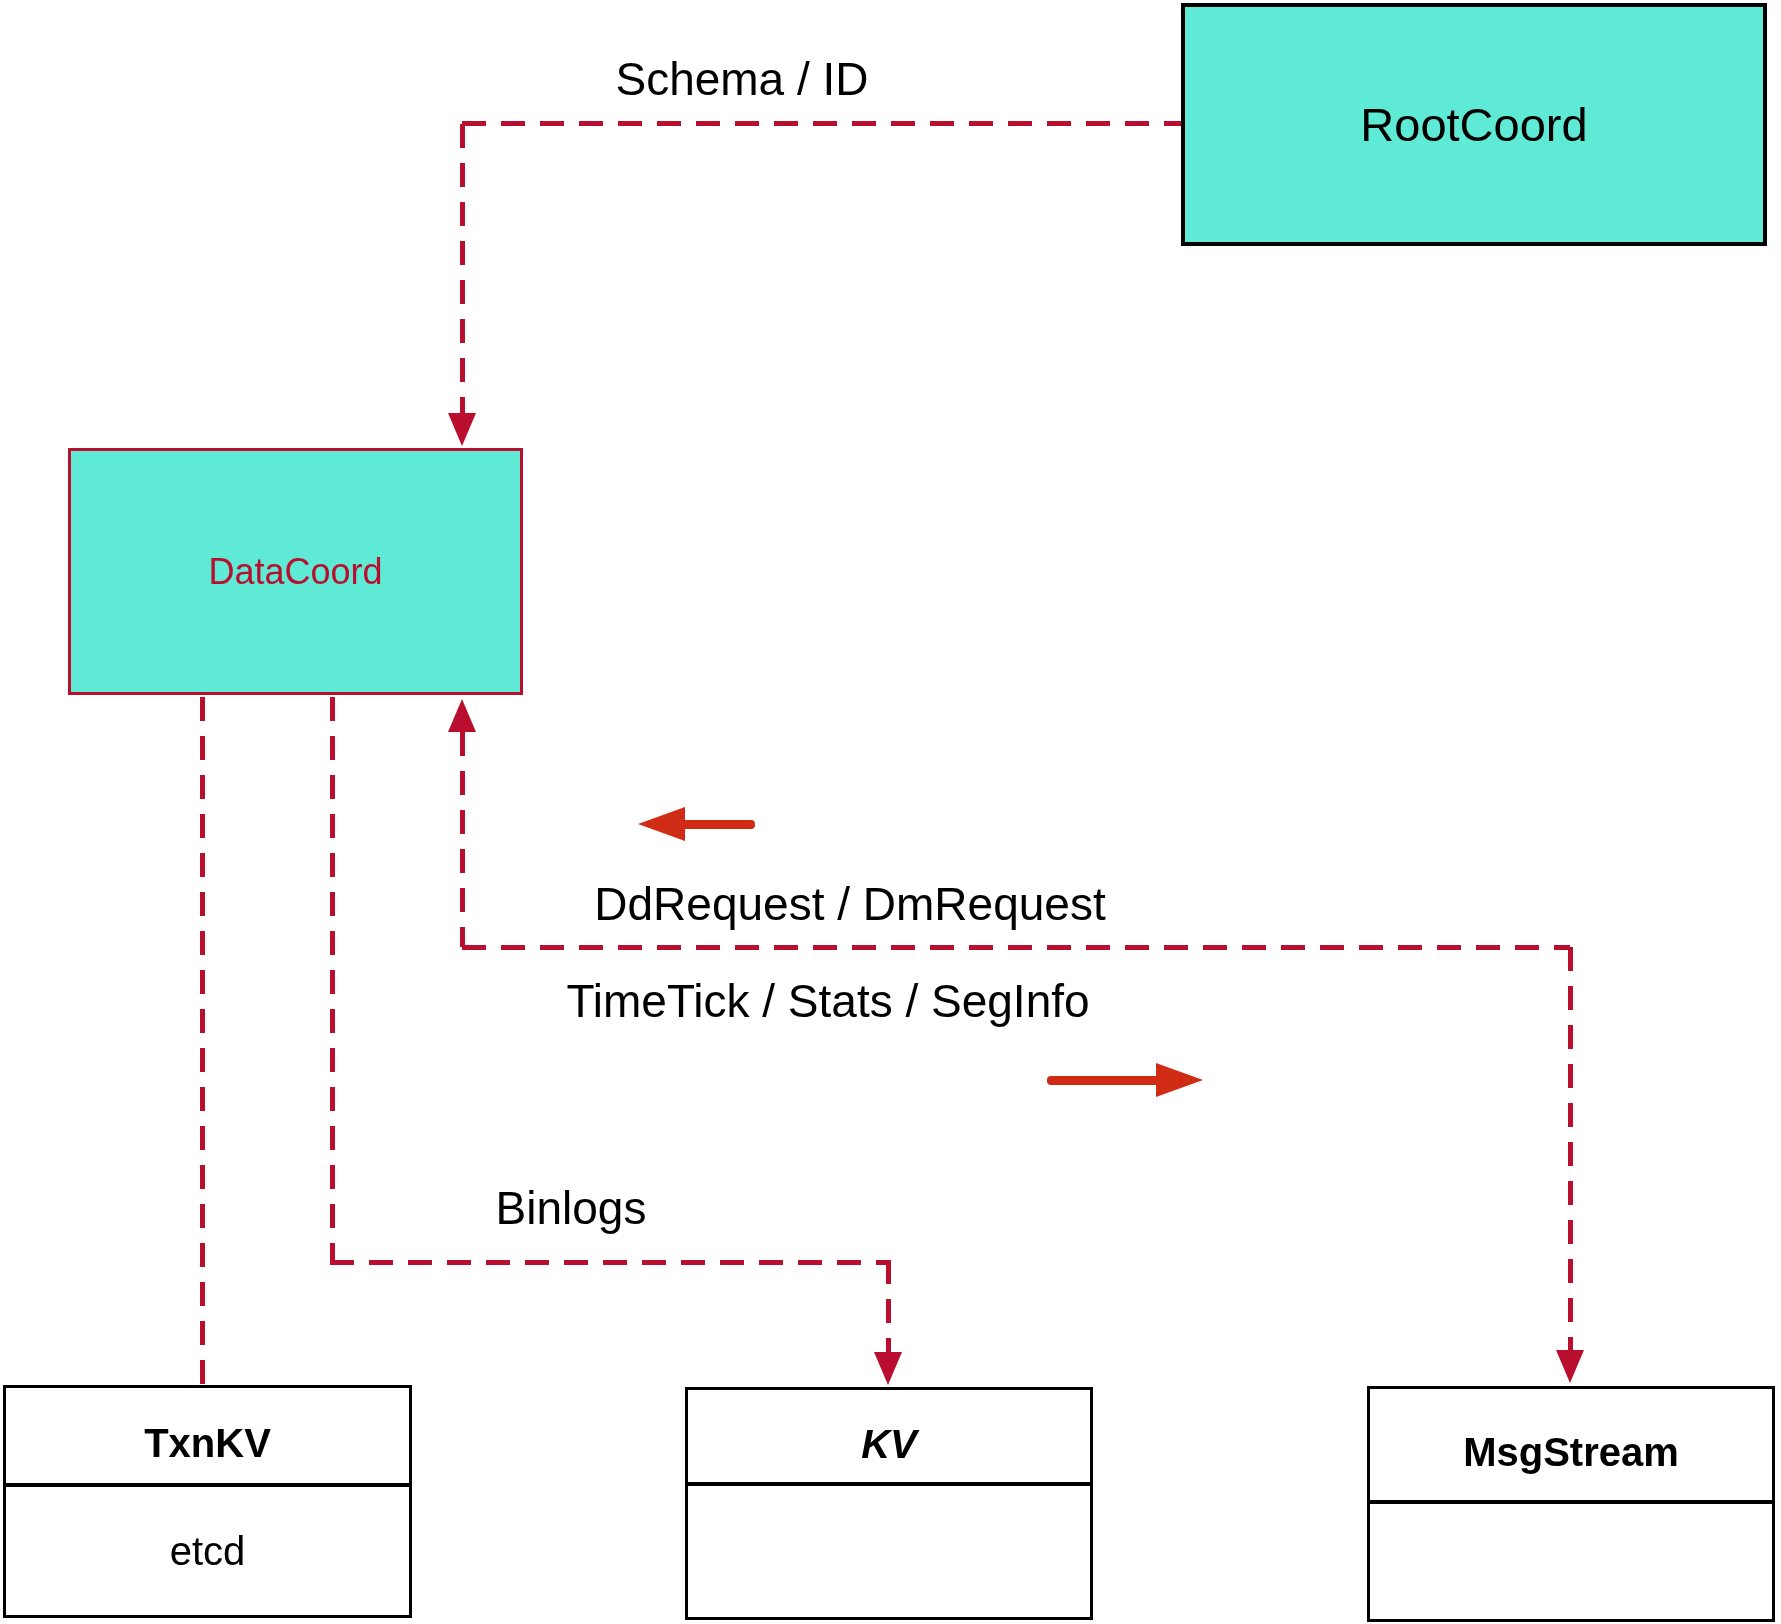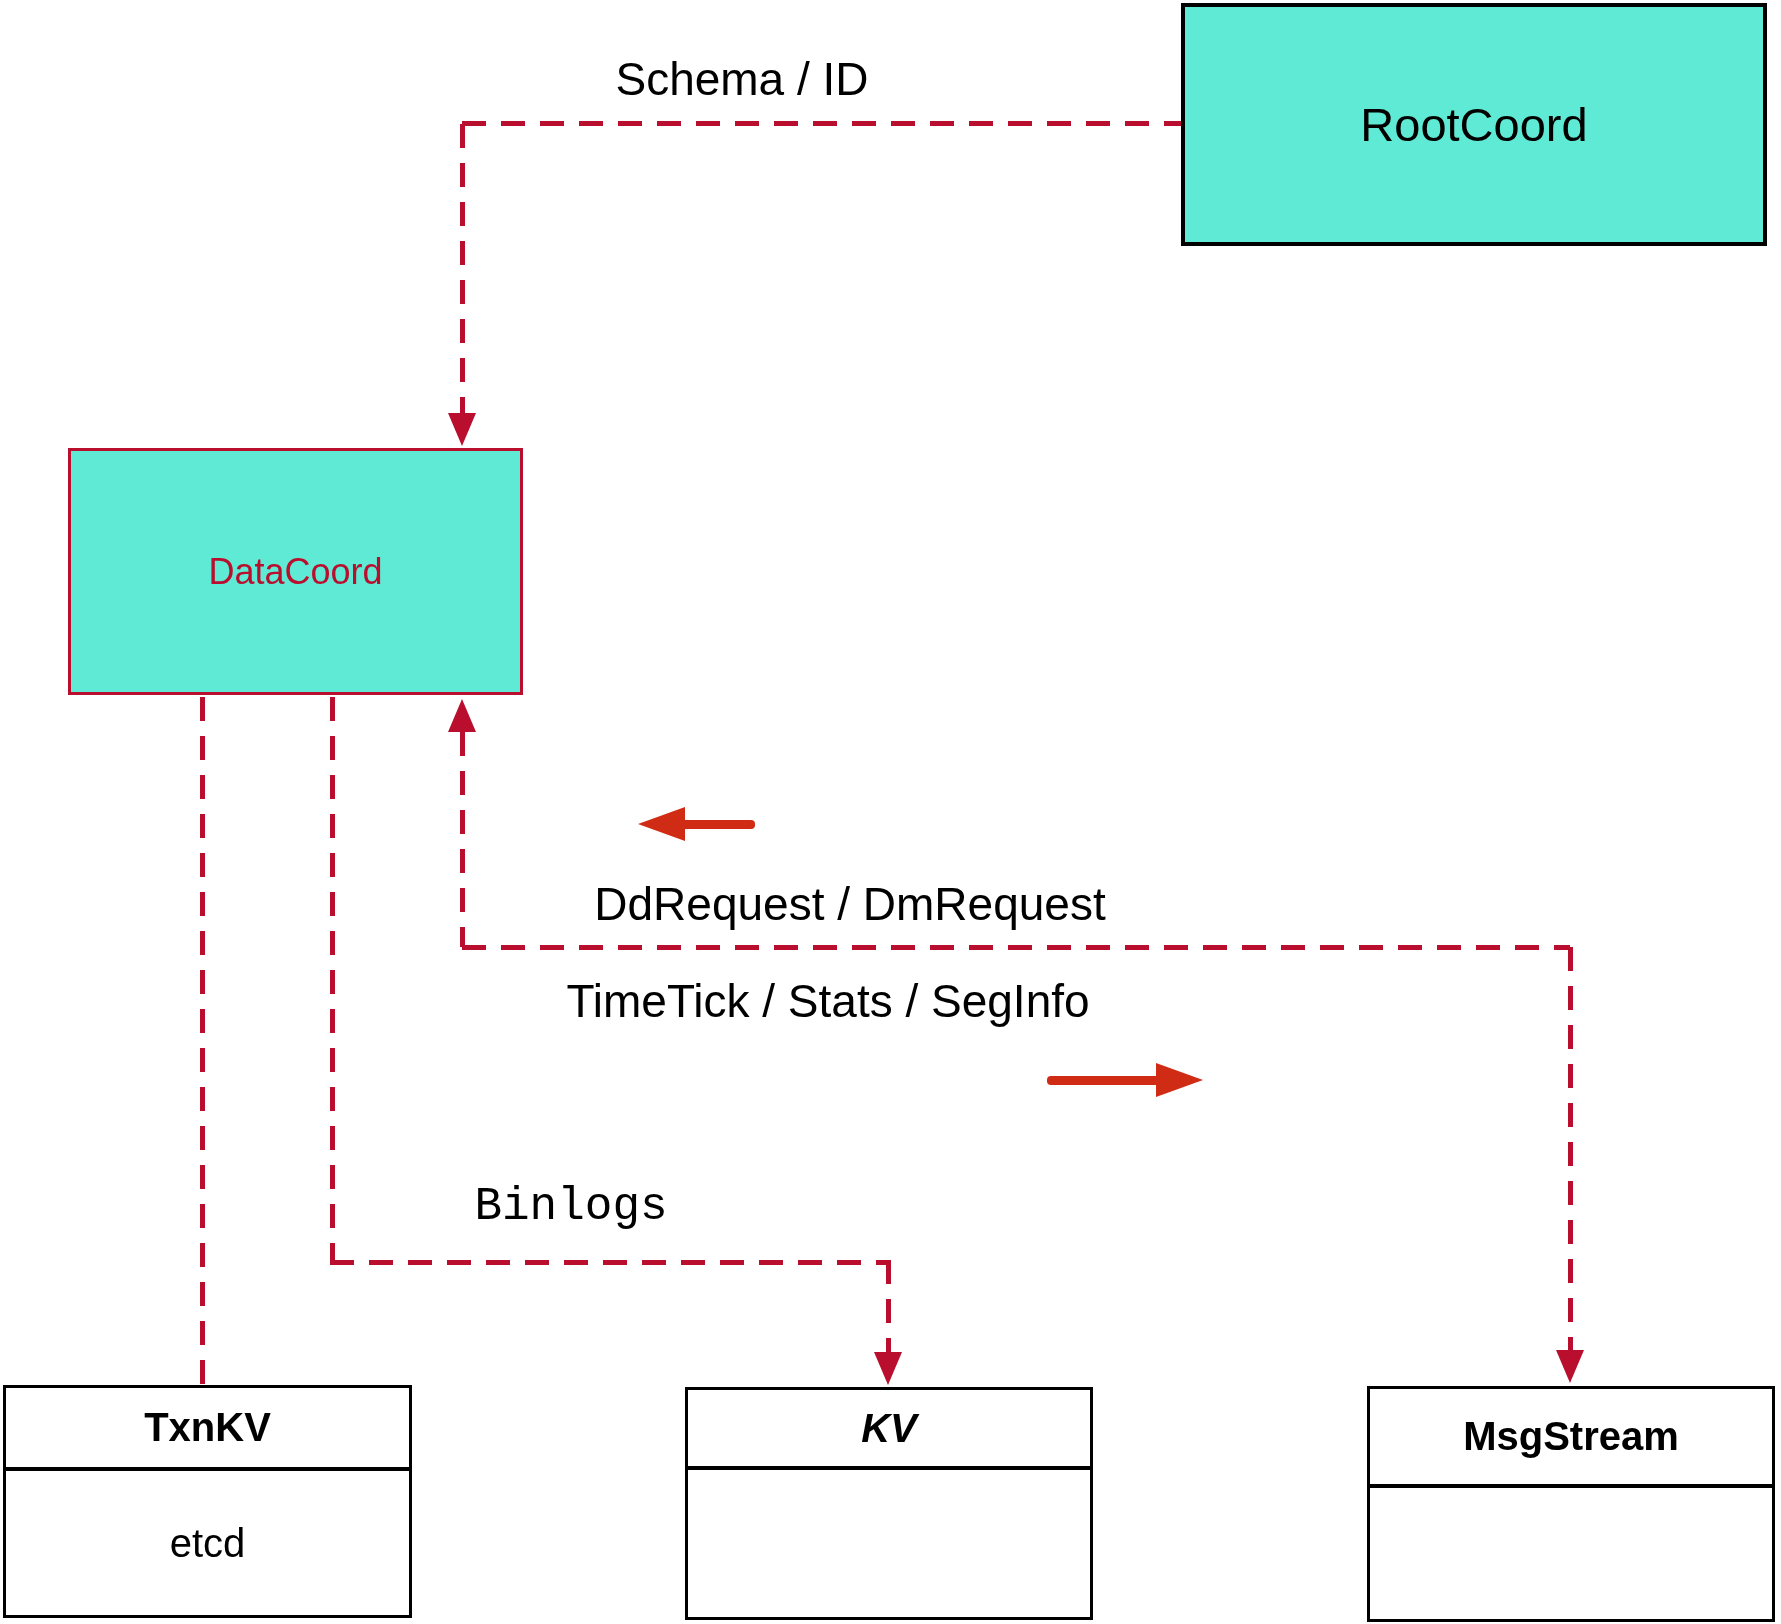--- a/index.html
+++ b/index.html
@@ -18,21 +18,21 @@
     background:#5eead4;box-sizing:border-box;
   }
   .node-rootcoord{left:1181px;top:3px;width:586px;height:243px;border:4px solid var(--ink);font-size:47px;}
   .node-datacoord{left:68px;top:448px;width:455px;height:247px;border:3px solid var(--dash);color:var(--dash);font-size:36px;}
   .tablebox{
     position:absolute;display:flex;flex-direction:column;background:#ffffff;
     box-sizing:border-box;border:3px solid var(--ink);
   }
   .tb-header{
     display:flex;align-items:center;justify-content:center;
-    font-weight:bold;font-size:40px;border-bottom:4px solid var(--ink);box-sizing:border-box;
+    font-weight:bold;font-size:40px;border-bottom:4px solid var(--ink);box-sizing:border-box;margin-top:16px;
   }
   .tb-body{
     flex:1;display:flex;flex-direction:column;align-items:center;justify-content:center;
     font-size:40px;line-height:1.6;text-align:center;
   }
   .node-txnkv{left:3px;top:1385px;width:409px;height:233px;}
   .node-txnkv .tb-header{height:83px;}
   .node-kv{left:685px;top:1387px;width:408px;height:233px;font-style:italic;}
   .node-kv .tb-header{height:80px;}
   .node-msgstream{left:1367px;top:1386px;width:408px;height:236px;}
@@ -89,21 +89,21 @@
   <div class="dash-v" style="left:460px;top:124px;height:292px;"></div>
   <div class="ah ah-down" style="left:448px;top:413px;"></div>
   <div class="edge-label" style="left:462px;top:52px;width:560px;">Schema / ID</div>
 
   <div class="dash-v" style="left:200px;top:697px;height:688px;"></div>
 
   <div class="dash-v" style="left:330px;top:697px;height:565px;"></div>
   <div class="dash-h" style="left:330px;top:1260px;width:558px;"></div>
   <div class="dash-v" style="left:886px;top:1260px;height:93px;"></div>
   <div class="ah ah-down" style="left:874px;top:1352px;"></div>
-  <div class="edge-label" style="left:421px;top:1181px;width:300px;font-family:Liberation Mono, monospace;">Binlogs</div>
+  <div class="edge-label" style="left:421px;top:1181px;width:300px;">Binlogs</div>
 
   <div class="dash-h" style="left:462px;top:945px;width:1108px;"></div>
   <div class="dash-v" style="left:460px;top:732px;height:215px;"></div>
   <div class="ah ah-up" style="left:448px;top:699px;"></div>
   <div class="dash-v" style="left:1568px;top:947px;height:404px;"></div>
   <div class="ah ah-down" style="left:1556px;top:1350px;"></div>
 
   <div class="edge-label" style="left:528px;top:974px;width:600px;">TimeTick / Stats / SegInfo</div>
   <div class="edge-label" style="left:550px;top:877px;width:600px;">DdRequest / DmRequest</div>
 

